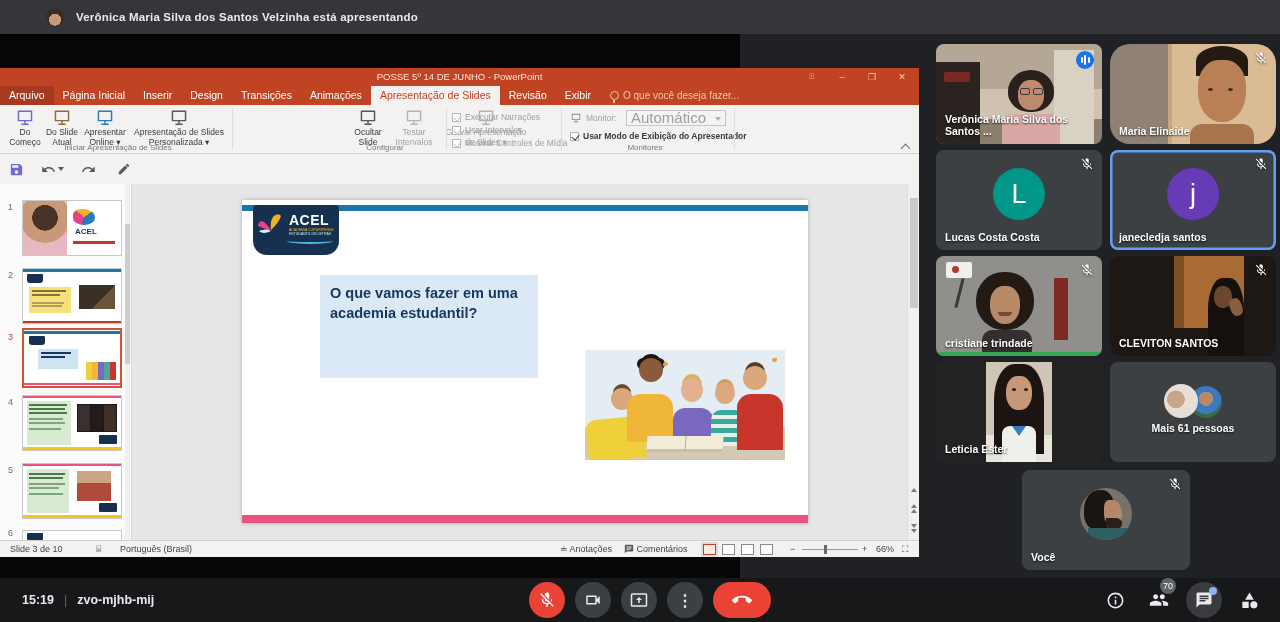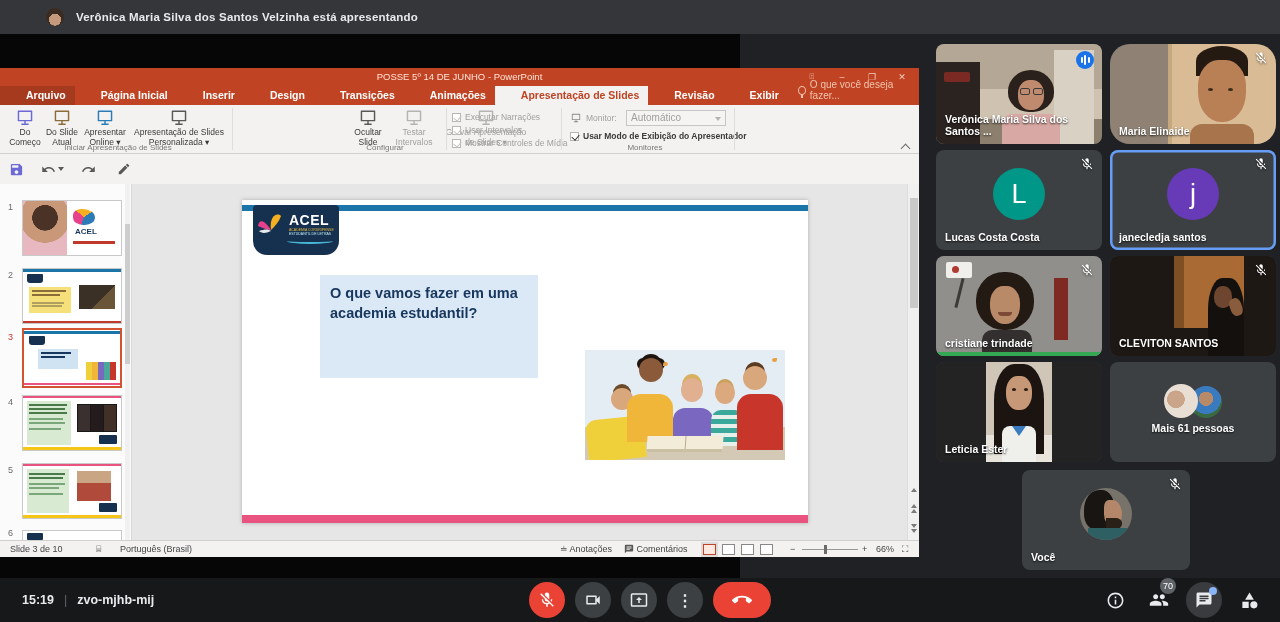--- a/index.html
+++ b/index.html
@@ -14,42 +14,42 @@
 
   
   .present-area { position:absolute; left:0; top:34px; width:740px; height:544px; background:#060606; }
 
   
   .ppt { position:absolute; left:5px; top:68px; width:919px; height:489px; background:#f3f2f1; font-family:"Liberation Sans",sans-serif; }
   .ppt-titlebar { position:absolute; left:0; top:0; width:100%; height:18px; background:#c04323; color:#ffe3d6; font-size:9.5px; text-align:center; line-height:18px; }
   .ppt-caption-btns { position:absolute; right:2px; top:0; height:18px; display:flex; align-items:center; gap:0; }
   .cap-btn { width:30px; height:18px; color:#f3cdbd; font-size:9px; text-align:center; line-height:18px; }
   .ppt-tabs { position:absolute; left:0; top:18px; width:100%; height:19px; background:#c04323; display:flex; align-items:flex-end; color:#fff; font-size:10.5px; }
-  .ppt-tab { padding:3px 9px 4px 26px; white-space:nowrap;font-weight:bold; }
+  .ppt-tab { padding:3px 9px 4px 9px; white-space:nowrap; }
   .ppt-tab.active { background:#f3f2f1; color:#c04323; }
   .tellme { display:flex; align-items:center; gap:4px; color:#f2c4ae; padding:3px 8px 4px 10px; font-size:10px; }
   .bulb { width:9px; height:9px; border-radius:50%; border:1.2px solid #f2c4ae; position:relative; }
   .bulb::after { content:""; position:absolute; left:2.5px; top:8px; width:2px; height:3px; background:#f2c4ae; }
   .ppt-account { position:absolute; right:6px; top:18px; height:19px; display:flex; align-items:center; gap:12px; color:#fff; font-size:10.5px; }
   .person-glyph { width:8px; height:8px; border-radius:50%; border:1.2px solid #fff; position:relative; margin-right:3px; }
   .person-glyph::after{ content:""; position:absolute; left:-2.5px; top:8px; width:12px; height:5px; border:1.2px solid #fff; border-bottom:none; border-radius:6px 6px 0 0; }
 
   
   .ribbon { position:absolute; left:0; top:37px; width:100%; height:49px; background:#f3f2f1; border-bottom:1px solid #d2d0ce; }
   .rb-btn { position:absolute; top:3px; height:40px; display:flex; flex-direction:column; align-items:center; font-size:8.5px; color:#3b3a39; text-align:center; line-height:1.15; }
   .rb-btn .ric { margin:1px 0 2px 0; }
   .rb-btn.dis { color:#a19f9d; }
   .rb-group-label { position:absolute; top:38px; font-size:8px; color:#797775; text-align:center; transform:translateX(-50%); white-space:nowrap; }
   .rb-sep { position:absolute; top:3px; width:1px; height:42px; background:#dfdedd; }
   .cbrow { position:absolute; display:flex; align-items:center; gap:4px; font-size:8.5px; color:#a19f9d; white-space:nowrap; }
   .cbrow.on { color:#3b3a39; }
   .cbx { width:9px; height:9px; border:1px solid #b8b6b4; background:#fff; position:relative; flex:none; }
   .cbx.checked::after { content:""; position:absolute; left:1.5px; top:0.5px; width:4px; height:6px; border:solid #3b3a39; border-width:0 1.5px 1.5px 0; transform:rotate(40deg); }
   .cbx.faded::after { content:""; position:absolute; left:1.5px; top:0.5px; width:4px; height:6px; border:solid #c5c3c1; border-width:0 1.5px 1.5px 0; transform:rotate(40deg); }
-  .mon-drop { position:absolute; width:100px; height:16px; border:1px solid #c8c6c4; background:#f5f4f3; color:#a19f9d; font-size:10px; line-height:14px; padding:0 4px; }
+  .mon-drop { position:absolute; width:100px; height:16px; border:1px solid #c8c6c4; background:#f5f4f3; color:#a19f9d; font-size:15px; line-height:14px; padding:0 4px; }
   .mon-drop::after { content:""; position:absolute; right:4px; top:6px; border-left:3px solid transparent; border-right:3px solid transparent; border-top:4px solid #b5b3b1; }
   .chev-up { position:absolute; right:10px; top:40px; width:7px; height:7px; border-top:1.5px solid #6d6b69; border-left:1.5px solid #6d6b69; transform:rotate(45deg); }
 
   
   .qat { position:absolute; left:0; top:86px; width:100%; height:30px; background:#f3f2f1; display:flex; align-items:center; gap:0; }
   .qat svg { display:block; }
   .qat-item { width:32px; display:flex; justify-content:center; align-items:center; }
   .qat-caret { border-left:3px solid transparent; border-right:3px solid transparent; border-top:4px solid #5a5856; margin-left:2px; }
 
   

